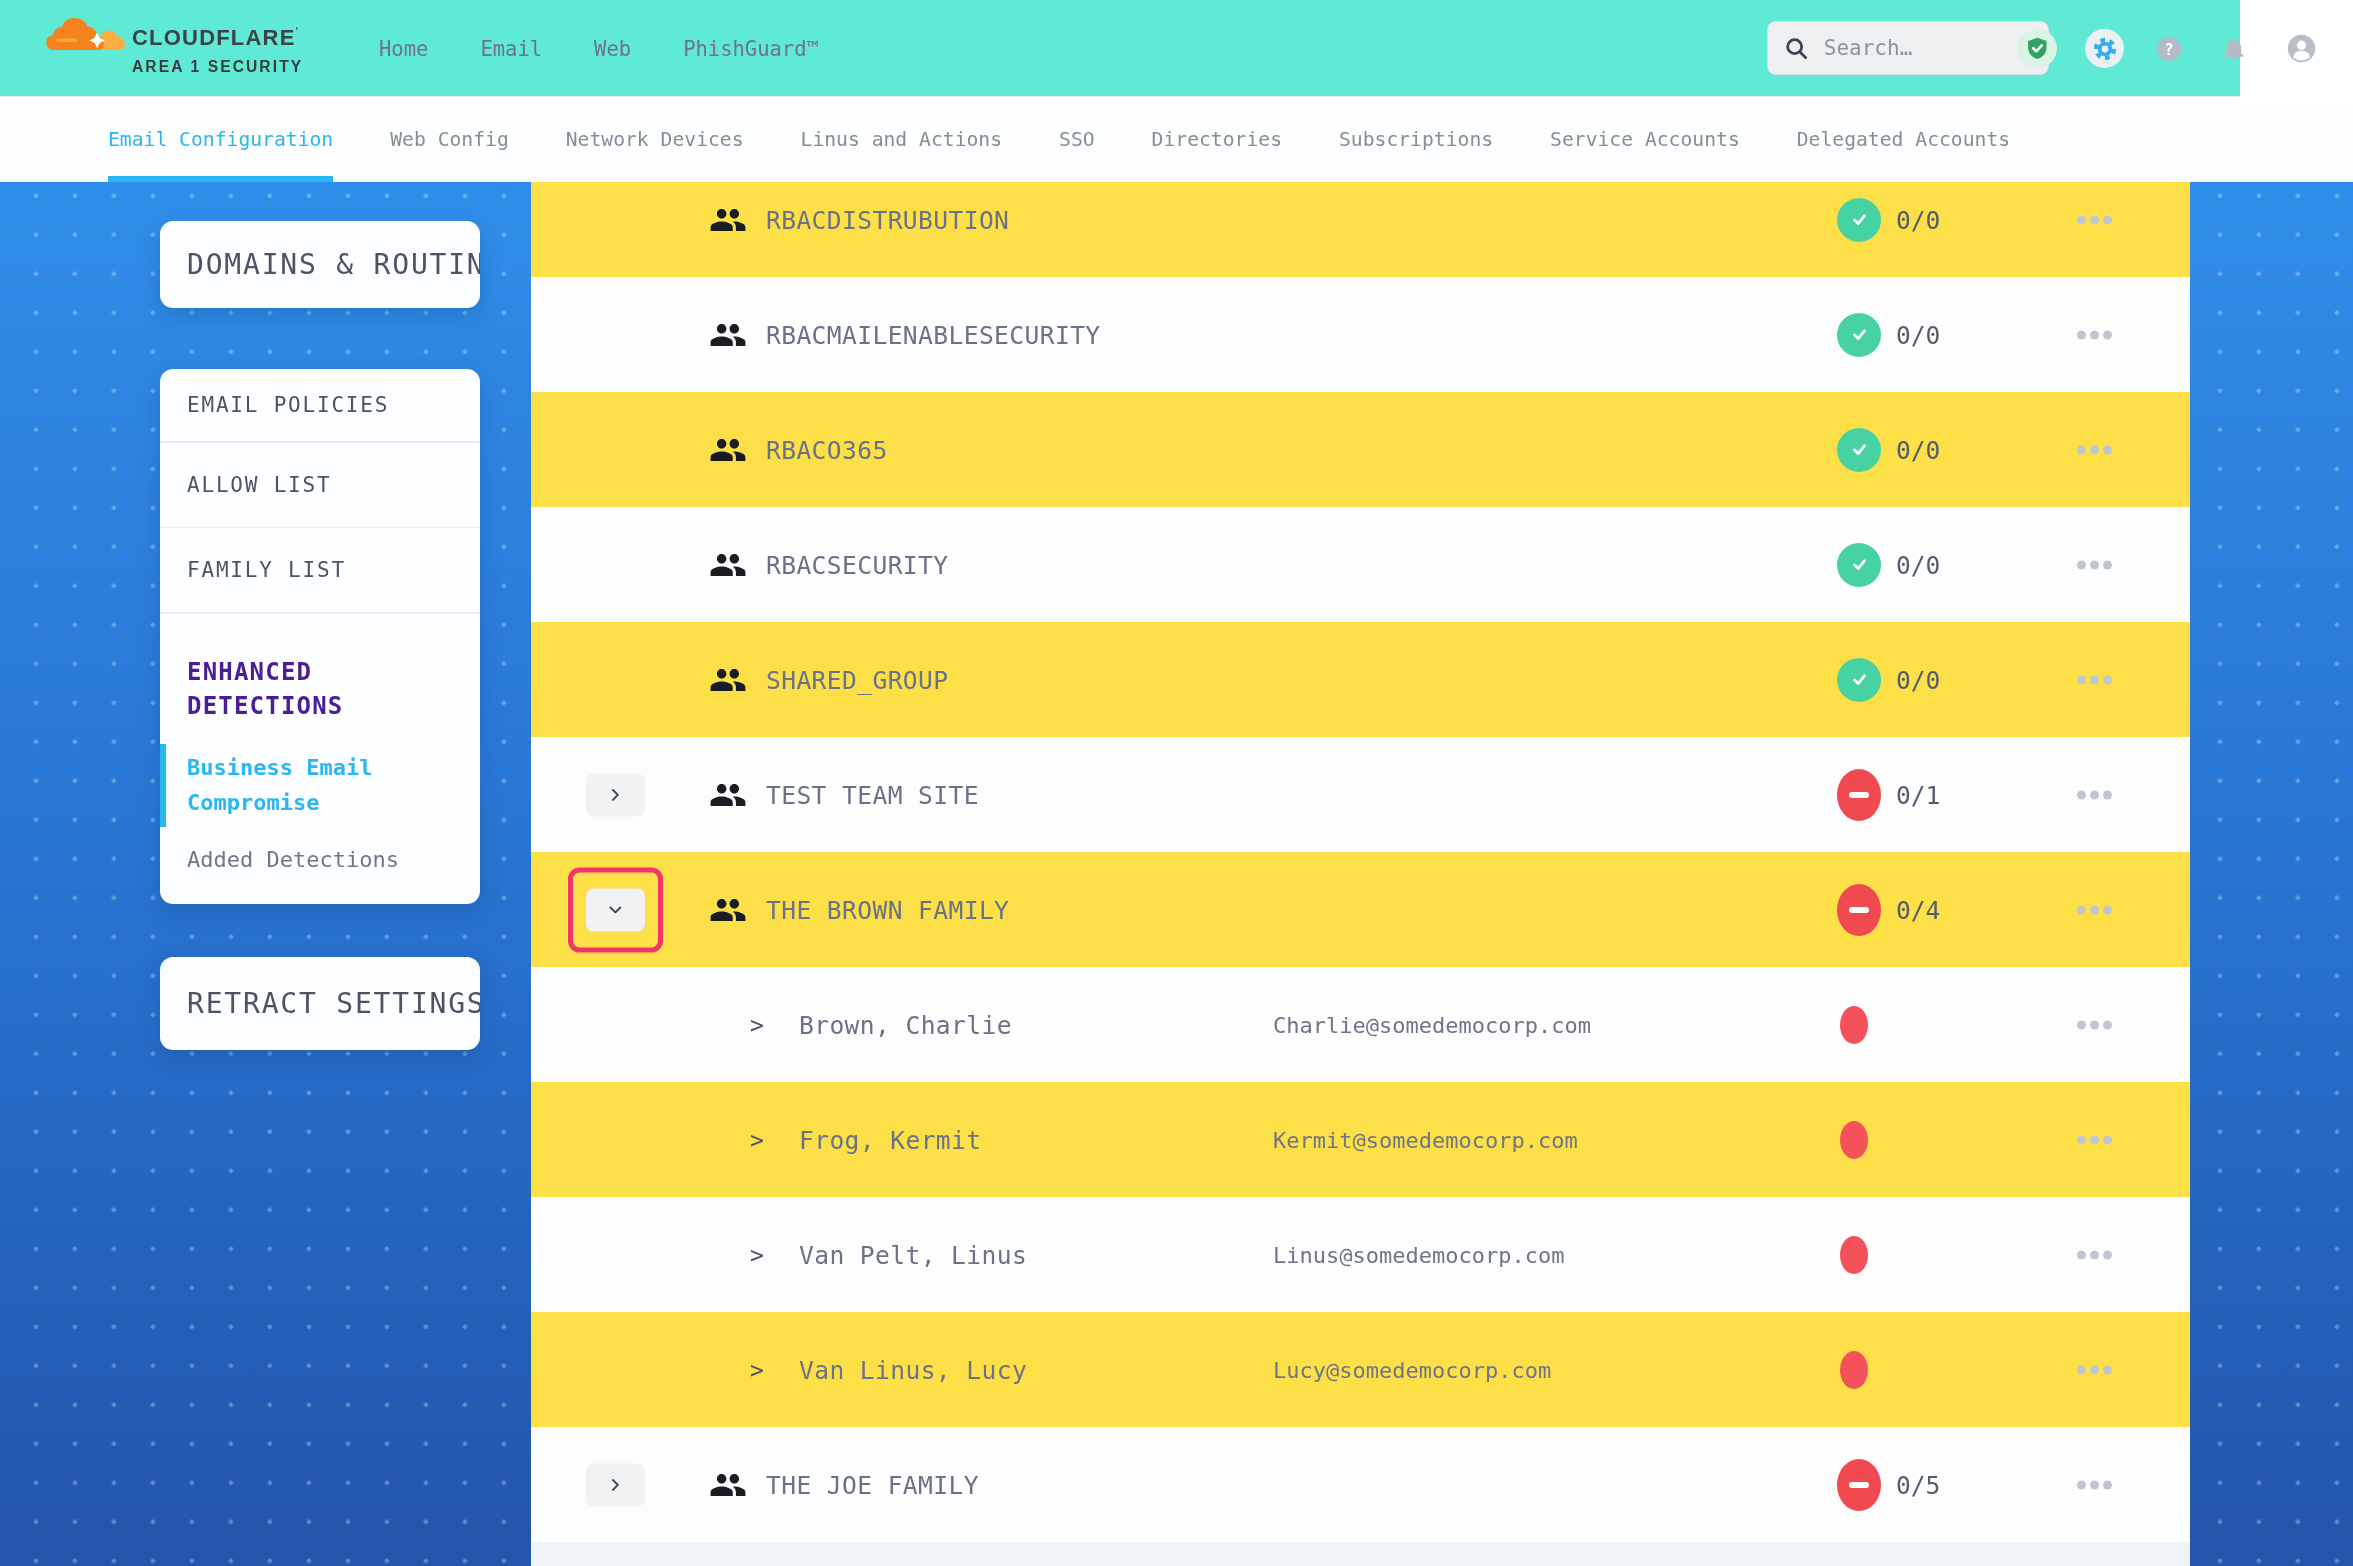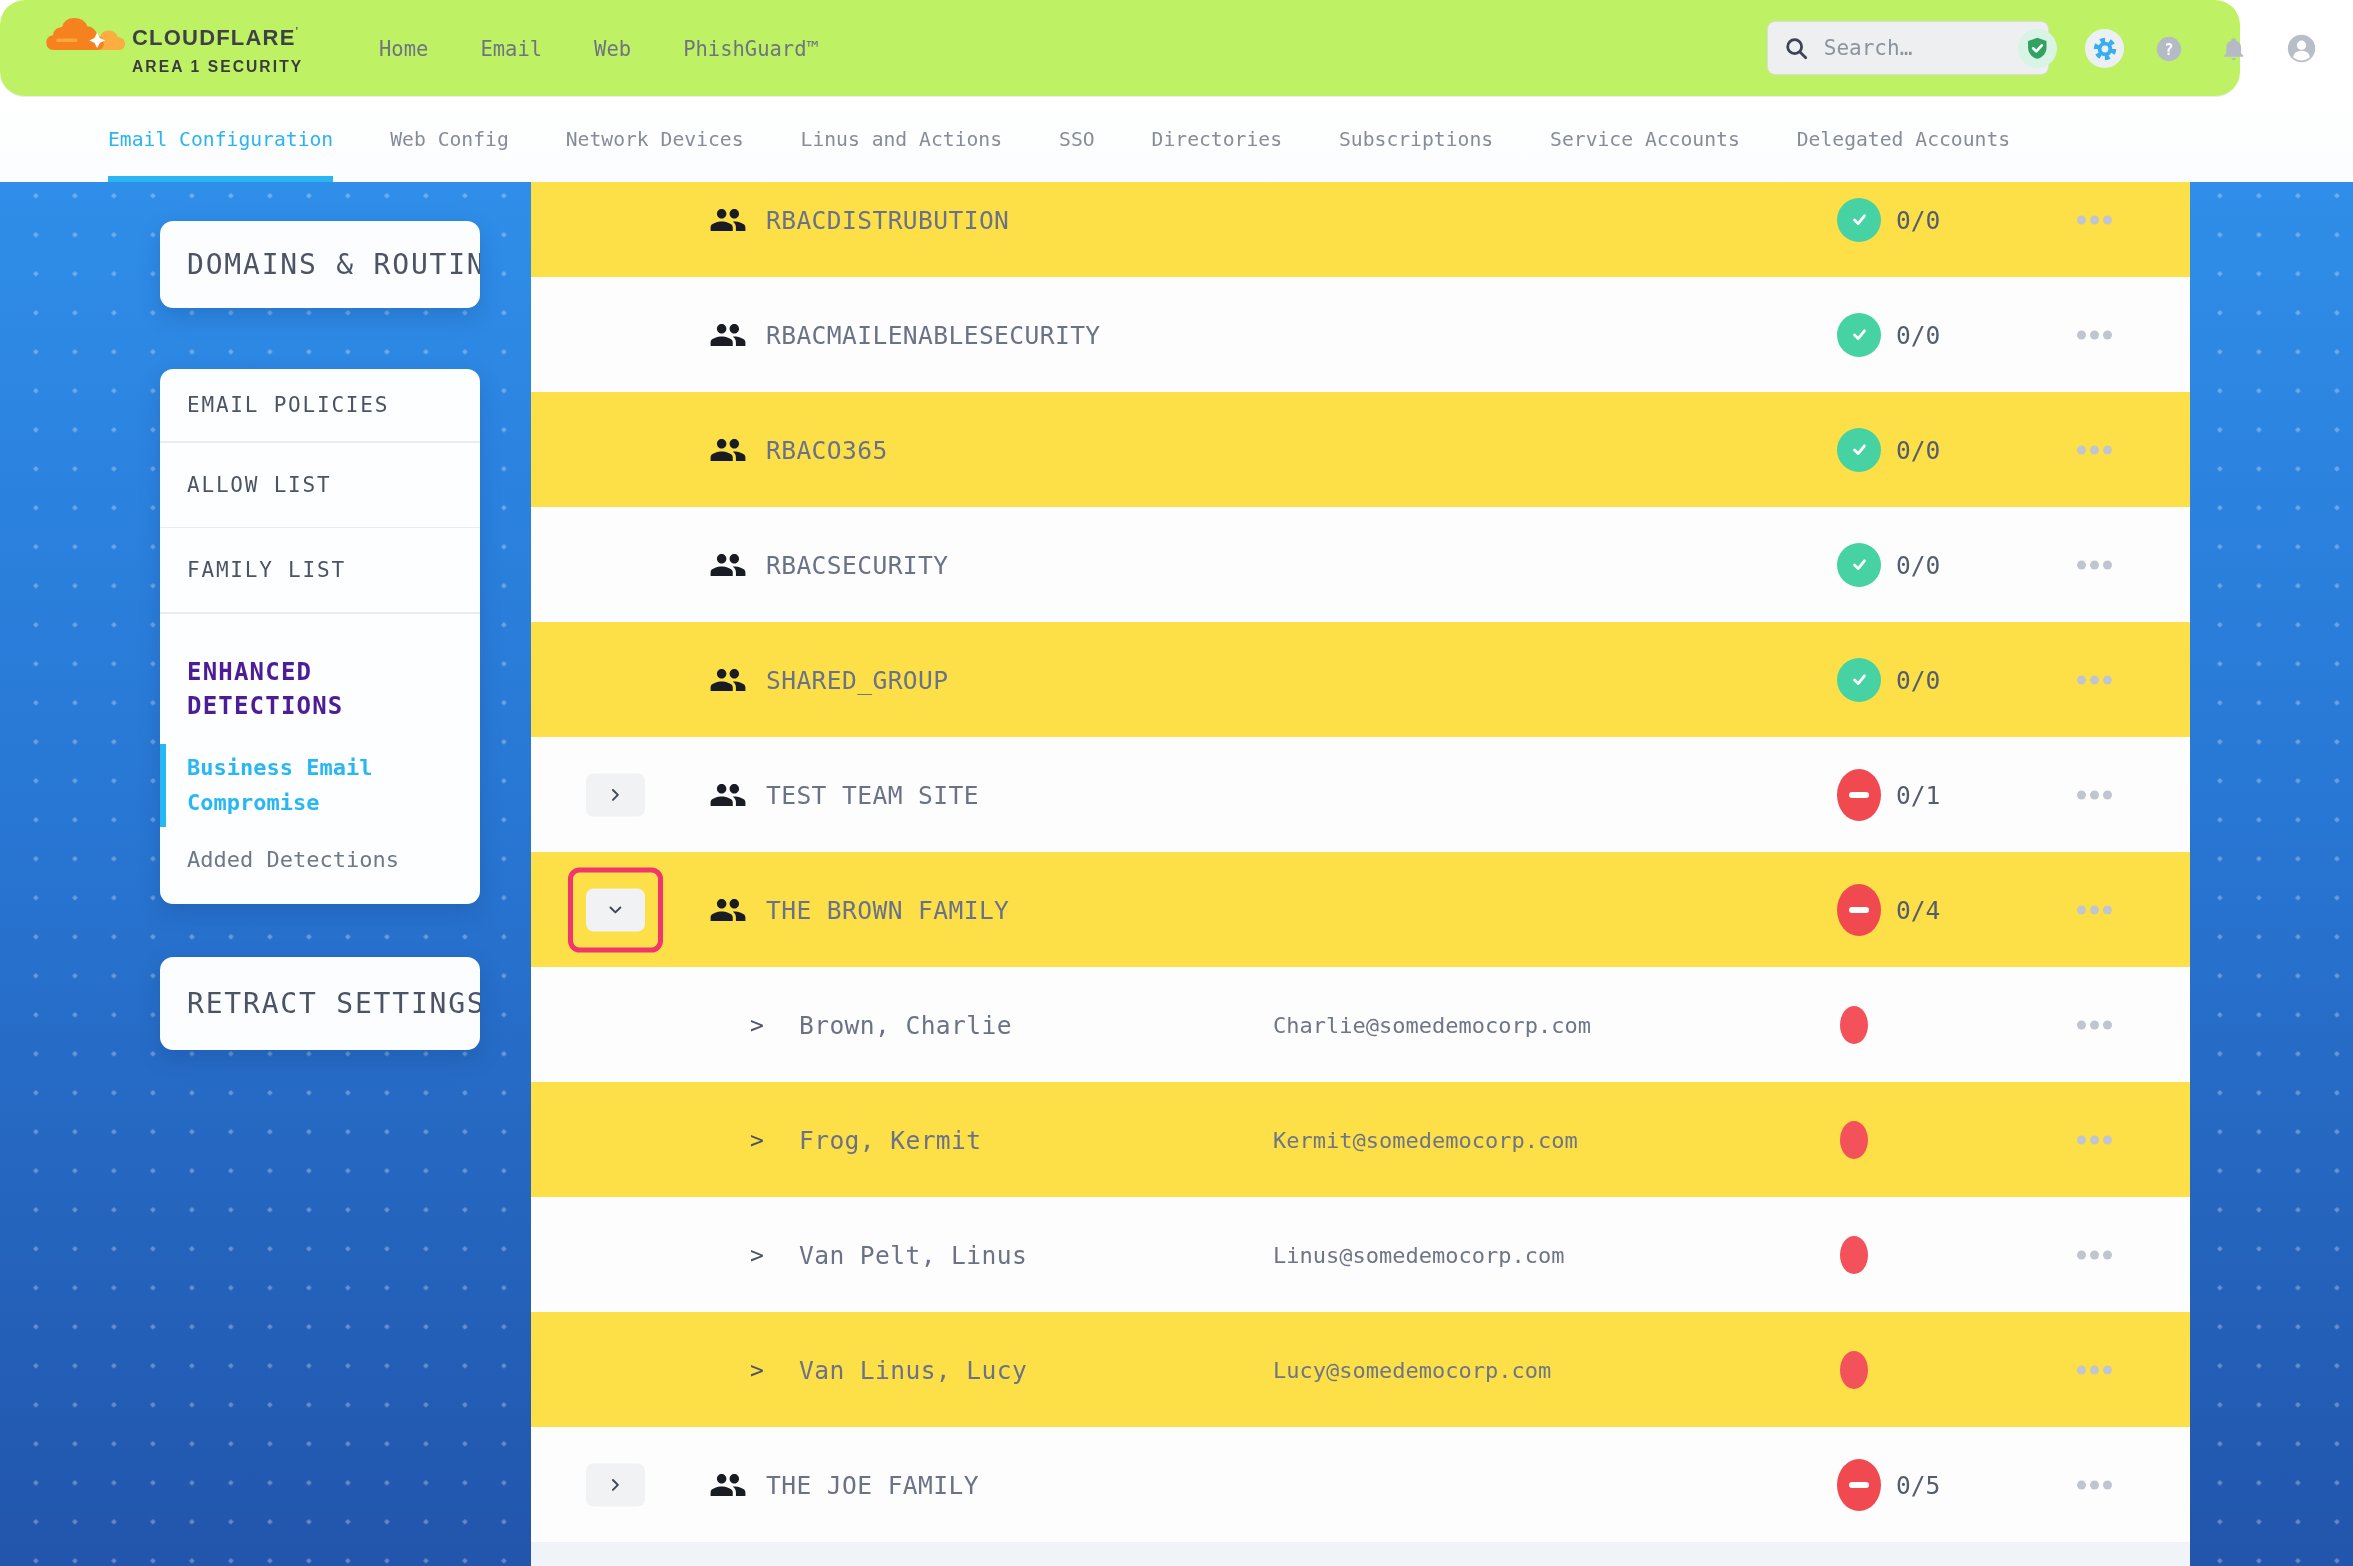--- a/index.html
+++ b/index.html
@@ -1,21 +1,21 @@
 <!DOCTYPE html>
 <html style="font-size:13px"><head>
 <meta charset="utf-8">
 <style>
   * { margin:0; padding:0; box-sizing:border-box; }
   html,body { width:2354px; height:1567px; overflow:hidden; background:#fff; }
   body { font-family:"DejaVu Sans Mono", monospace; position:relative; }
 
   
-  .topbar { position:absolute; left:0; top:0; width:2240px; height:97px; background:#bef264;
-            border-bottom:0.8px solid #e8ebee; z-index:30;border-radius:25px; }
+  .topbar { position:absolute; left:0; top:0; width:2240px; height:97px; background:#5eead4;
+            border-bottom:0.8px solid #e8ebee; z-index:30; }
   .brand { position:absolute; left:43px; top:11.5px; width:279px; height:75px; }
   .brand-cloud { position:absolute; left:0; top:2.5px; }
   .brand-text { position:absolute; left:89px; top:13px; font-family:"Liberation Sans", sans-serif; }
   .brand-word { font-size:22px; font-weight:700; color:#3f4244; letter-spacing:1.2px; white-space:nowrap; }
   .brand-tm { font-size:10.7px; vertical-align:top; color:#5a5e61; }
   .brand-sub { font-size:15.6px; font-weight:700; color:#393c3e; letter-spacing:2.1px; margin-top:7.4px; white-space:nowrap; }
 
   .top-nav { position:absolute; left:379px; top:0; height:97px; display:flex; align-items:center; gap:52px; }
   .top-nav-item { font-size:20.5px; color:#6e7580; cursor:pointer; white-space:nowrap; }
 

